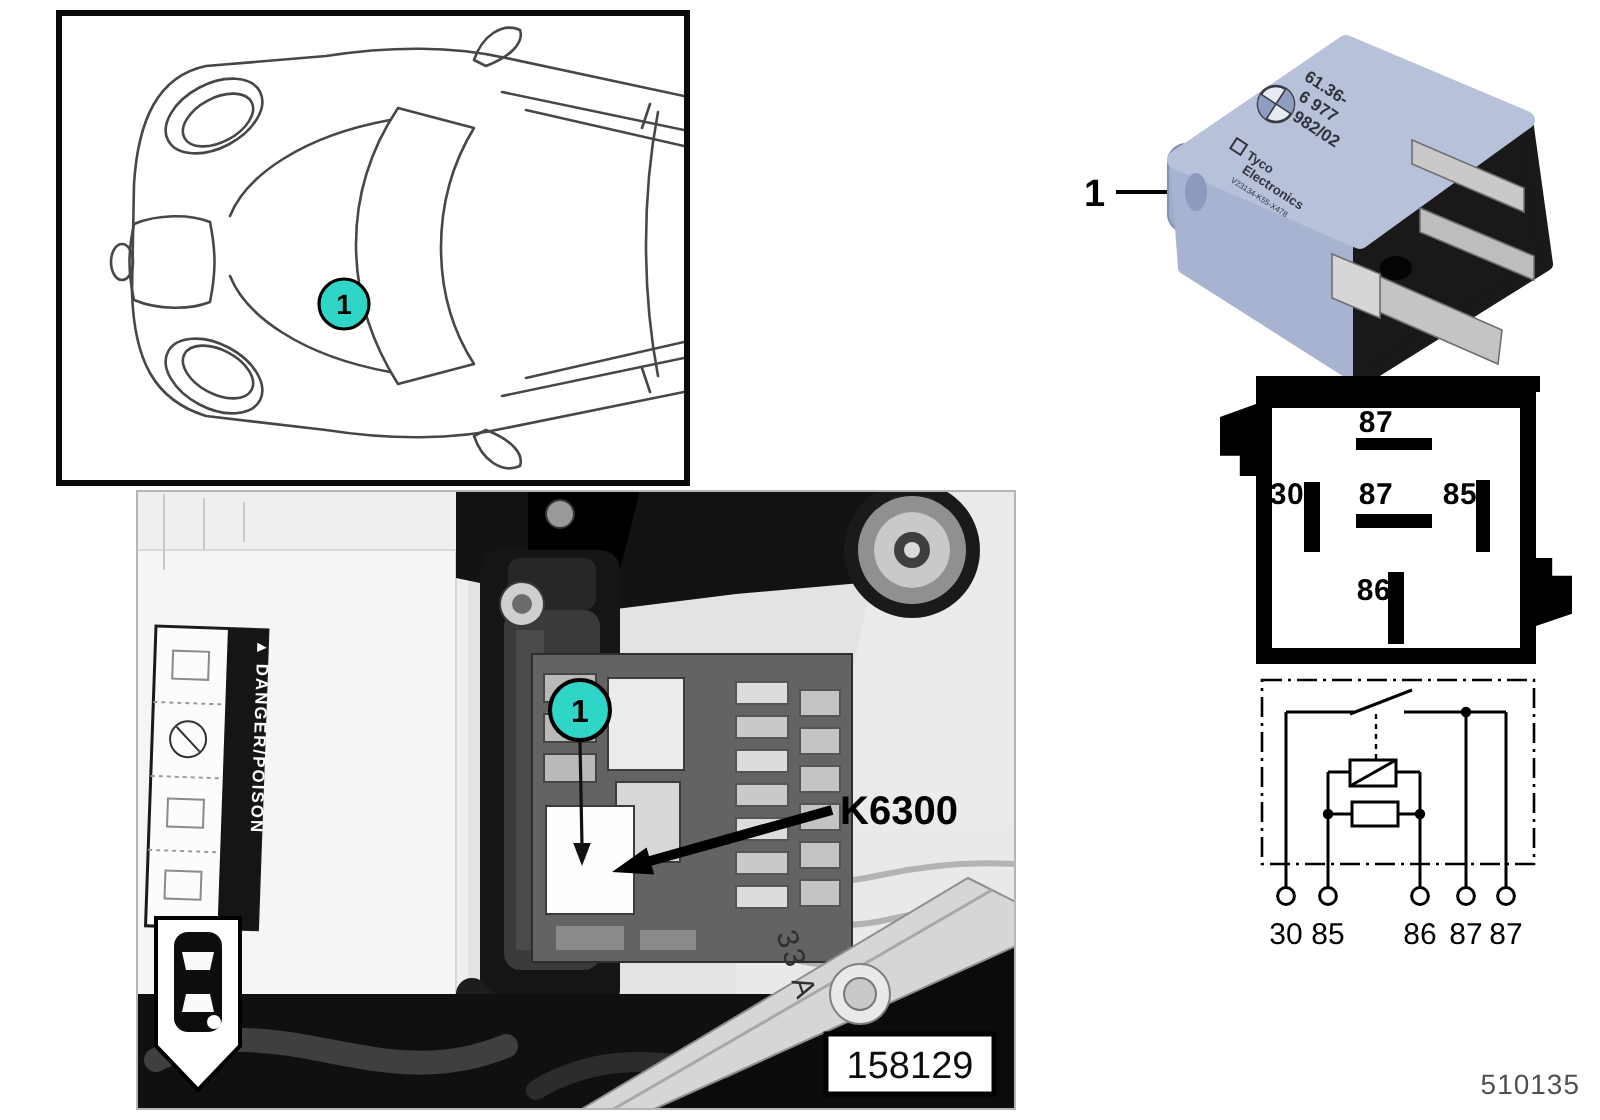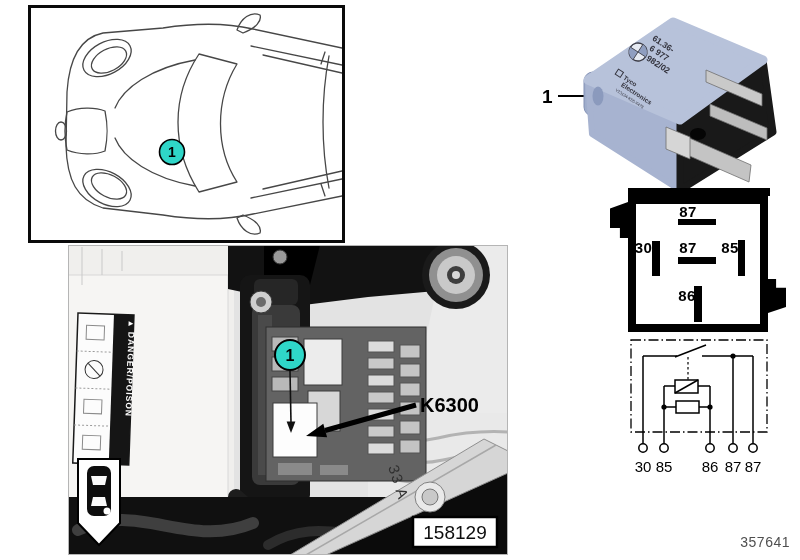--- a/index.html
+++ b/index.html
@@ -247,15 +247,15 @@
     </g>
     <g fill="#000" font-size="15" text-anchor="middle">
       <text x="23" y="136">30</text>
       <text x="44" y="136">85</text>
       <text x="90" y="136">86</text>
       <text x="113" y="136">87</text>
       <text x="133" y="136">87</text>
     </g>
   </svg>
 
-  <div class="abs" id="footer-num">357641</div>
+  <div class="abs" id="footer-num">510135</div>
 
 </div>
 
 </body></html>

